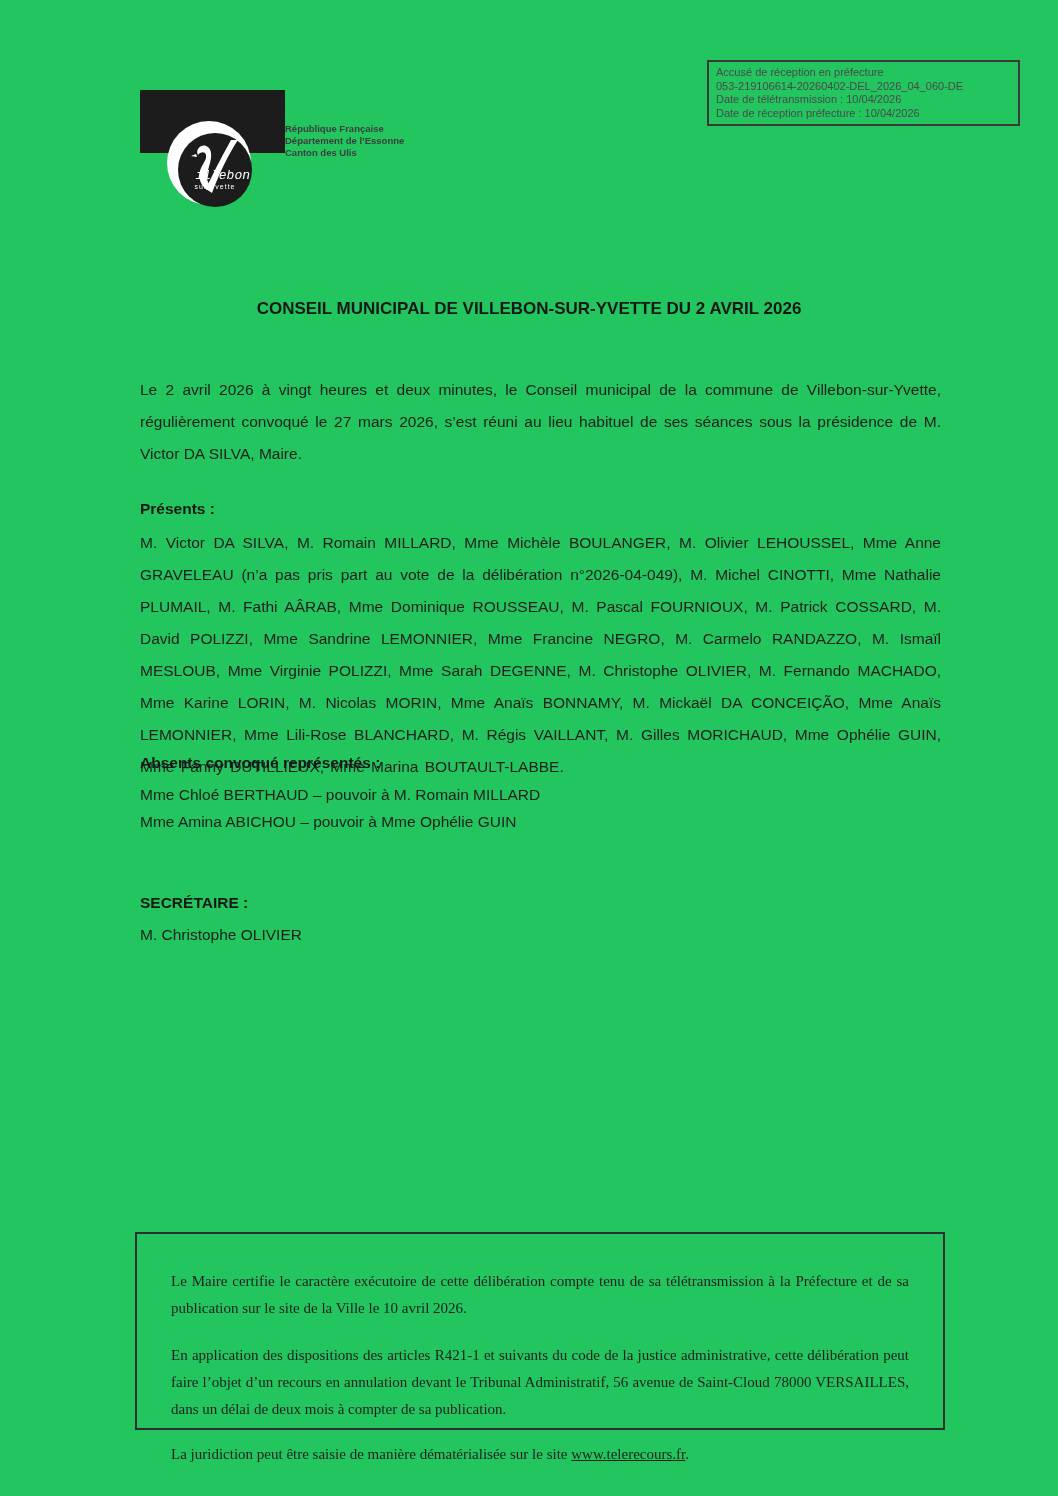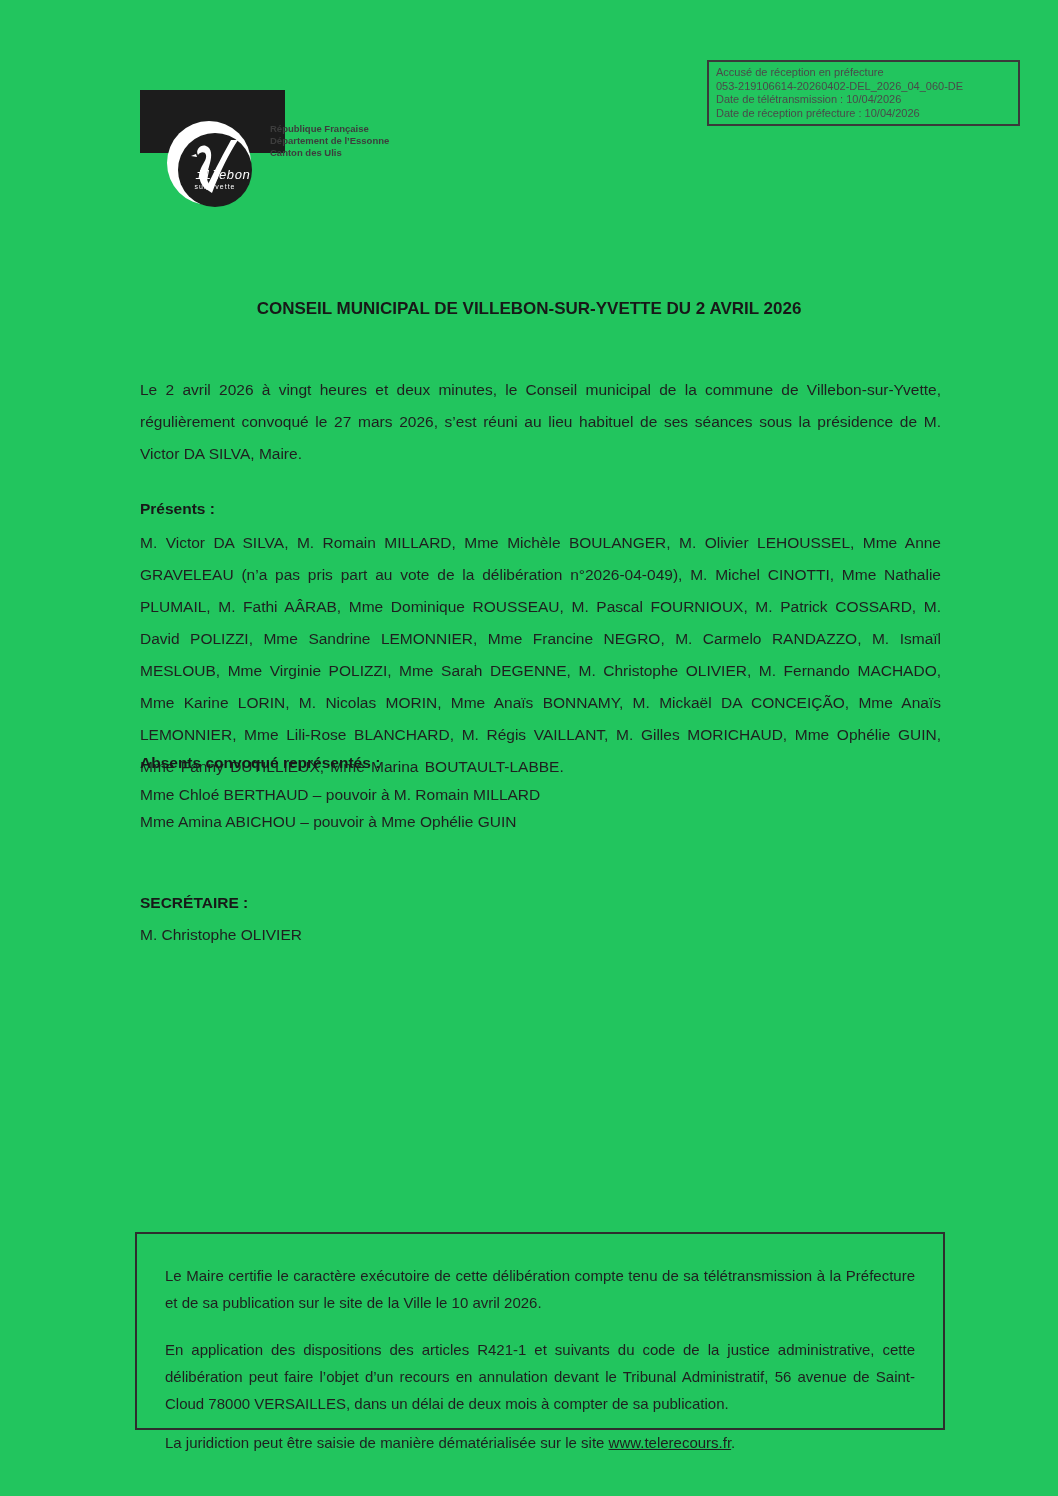--- a/index.html
+++ b/index.html
@@ -29,21 +29,21 @@
     position:absolute;left:16px;top:36px;width:56px;
     color:#fff;font-family:Liberation Mono, monospace;
     font-style:italic;font-size:13px;line-height:13px;text-align:right;
   }
   .logo-sub{
     position:absolute;left:6px;top:50px;width:62px;
     color:#fff;font-size:7px;line-height:8px;text-align:center;
     letter-spacing:1px;font-family:"Liberation Sans",sans-serif;
   }
   .authority{
-    position:absolute;left:270px;top:123px;
+    position:absolute;left:285px;top:123px;
     font-size:9.5px;font-weight:bold;color:#3d3d3d;line-height:12px;
   }
   
   .doc-title{
     position:absolute;left:0;top:299px;width:1058px;
     text-align:center;font-weight:bold;font-size:17px;color:#181818;
   }
   .para{
     position:absolute;left:140px;width:801px;
     font-size:15.5px;line-height:32px;
@@ -57,21 +57,21 @@
   .absents-lines{position:absolute;left:140px;top:781px;font-size:15.5px;line-height:27px;}
   .secretaire-label{top:894px;}
   .secretaire-name{position:absolute;left:140px;top:921px;font-size:15.5px;line-height:27px;}
   
   .footer-box{
     position:absolute;left:135px;top:1232px;width:810px;height:198px;
     border:2px solid #2e2e2e;box-sizing:border-box;
     padding:16px 16px 0 16px;
     font-size:15px;line-height:27px;color:#1f1f1f;
   }
-  .footer-box p{margin:12px;text-align:justify;text-align-last:left;}
+  .footer-box p{margin:18px;text-align:justify;text-align-last:left;font-family:Liberation Serif, serif;}
   .footer-box .p2{margin-top:20px;}
   .footer-link{color:#1f1f1f;text-decoration:underline;cursor:pointer;}
 </style>
 </head>
 <body>
 
 <div class="page">
 
   <div class="stamp">
     <div>Accusé de réception en préfecture</div>

